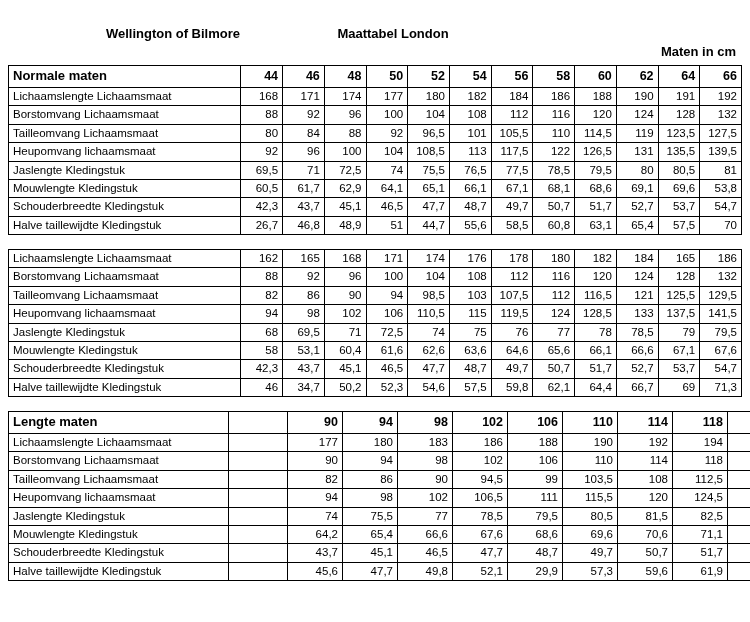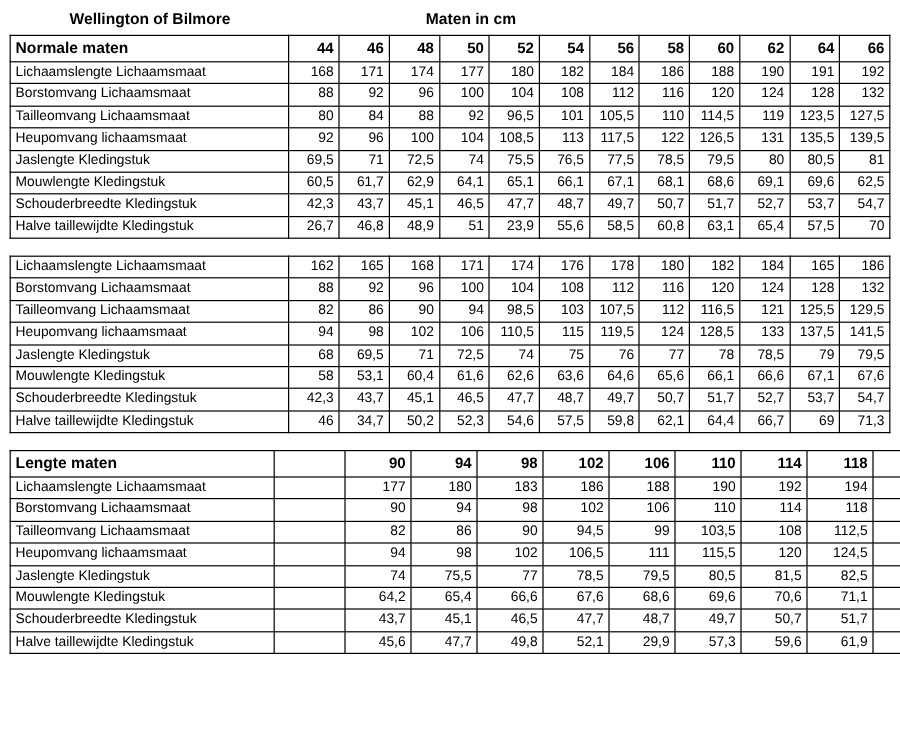--- a/index.html
+++ b/index.html
@@ -21,23 +21,23 @@
     padding: 6px 8px 0 8px;
   }
   
   .doc-header {
     display: flex;
     align-items: center;
     font-weight: bold;
     font-size: 13px;
     padding: 2px 2px 6px 2px;
   }
-  .doc-header .brand { flex: 0 0 230px; text-align: center; }
+  .doc-header .brand { flex: 0 0 230px; text-align: right; }
   .doc-header .title { flex: 1 1 auto; text-align: center; }
-  .doc-header .units { flex: 0 0 190px; text-align: right; padding-right: 4px; }
+  .doc-header .units { flex: 0 0 190px; text-align: right; padding-right: 4px; margin-top: 36px; }
 
   
   table.size-table {
     border-collapse: collapse;
     width: 734px;
     table-layout: fixed;
     margin-bottom: 14px;
   }
   table.size-table td, table.size-table th {
     border: 1px solid #000000;
@@ -78,20 +78,21 @@
   .t-length col.c-num-empty { width: 59px; }
   .t-length col.c-num { width: 55px; }
 </style>
 </head>
 <body>
 
 <div class="page">
 
   <div class="doc-header">
     <div class="brand">Wellington of Bilmore</div>
+    <div class="title">Maattabel London</div>
     <div class="units">Maten in cm</div>
   </div>
 
   <table class="size-table t-normal">
     <colgroup>
       <col class="c-label">
       <col class="c-num">
         <col class="c-num">
         <col class="c-num">
         <col class="c-num">
@@ -201,21 +202,21 @@
         <td class="num">61,7</td>
         <td class="num">62,9</td>
         <td class="num">64,1</td>
         <td class="num">65,1</td>
         <td class="num">66,1</td>
         <td class="num">67,1</td>
         <td class="num">68,1</td>
         <td class="num">68,6</td>
         <td class="num">69,1</td>
         <td class="num">69,6</td>
-        <td class="num">62,5</td>
+        <td class="num">53,8</td>
       </tr>
       <tr>
         <td class="rowhead">Schouderbreedte Kledingstuk</td>
         <td class="num">42,3</td>
         <td class="num">43,7</td>
         <td class="num">45,1</td>
         <td class="num">46,5</td>
         <td class="num">47,7</td>
         <td class="num">48,7</td>
         <td class="num">49,7</td>
@@ -224,21 +225,21 @@
         <td class="num">52,7</td>
         <td class="num">53,7</td>
         <td class="num">54,7</td>
       </tr>
       <tr>
         <td class="rowhead">Halve taillewijdte Kledingstuk</td>
         <td class="num">26,7</td>
         <td class="num">46,8</td>
         <td class="num">48,9</td>
         <td class="num">51</td>
-        <td class="num">23,9</td>
+        <td class="num">44,7</td>
         <td class="num">55,6</td>
         <td class="num">58,5</td>
         <td class="num">60,8</td>
         <td class="num">63,1</td>
         <td class="num">65,4</td>
         <td class="num">57,5</td>
         <td class="num">70</td>
       </tr>
     </tbody>
   </table>

